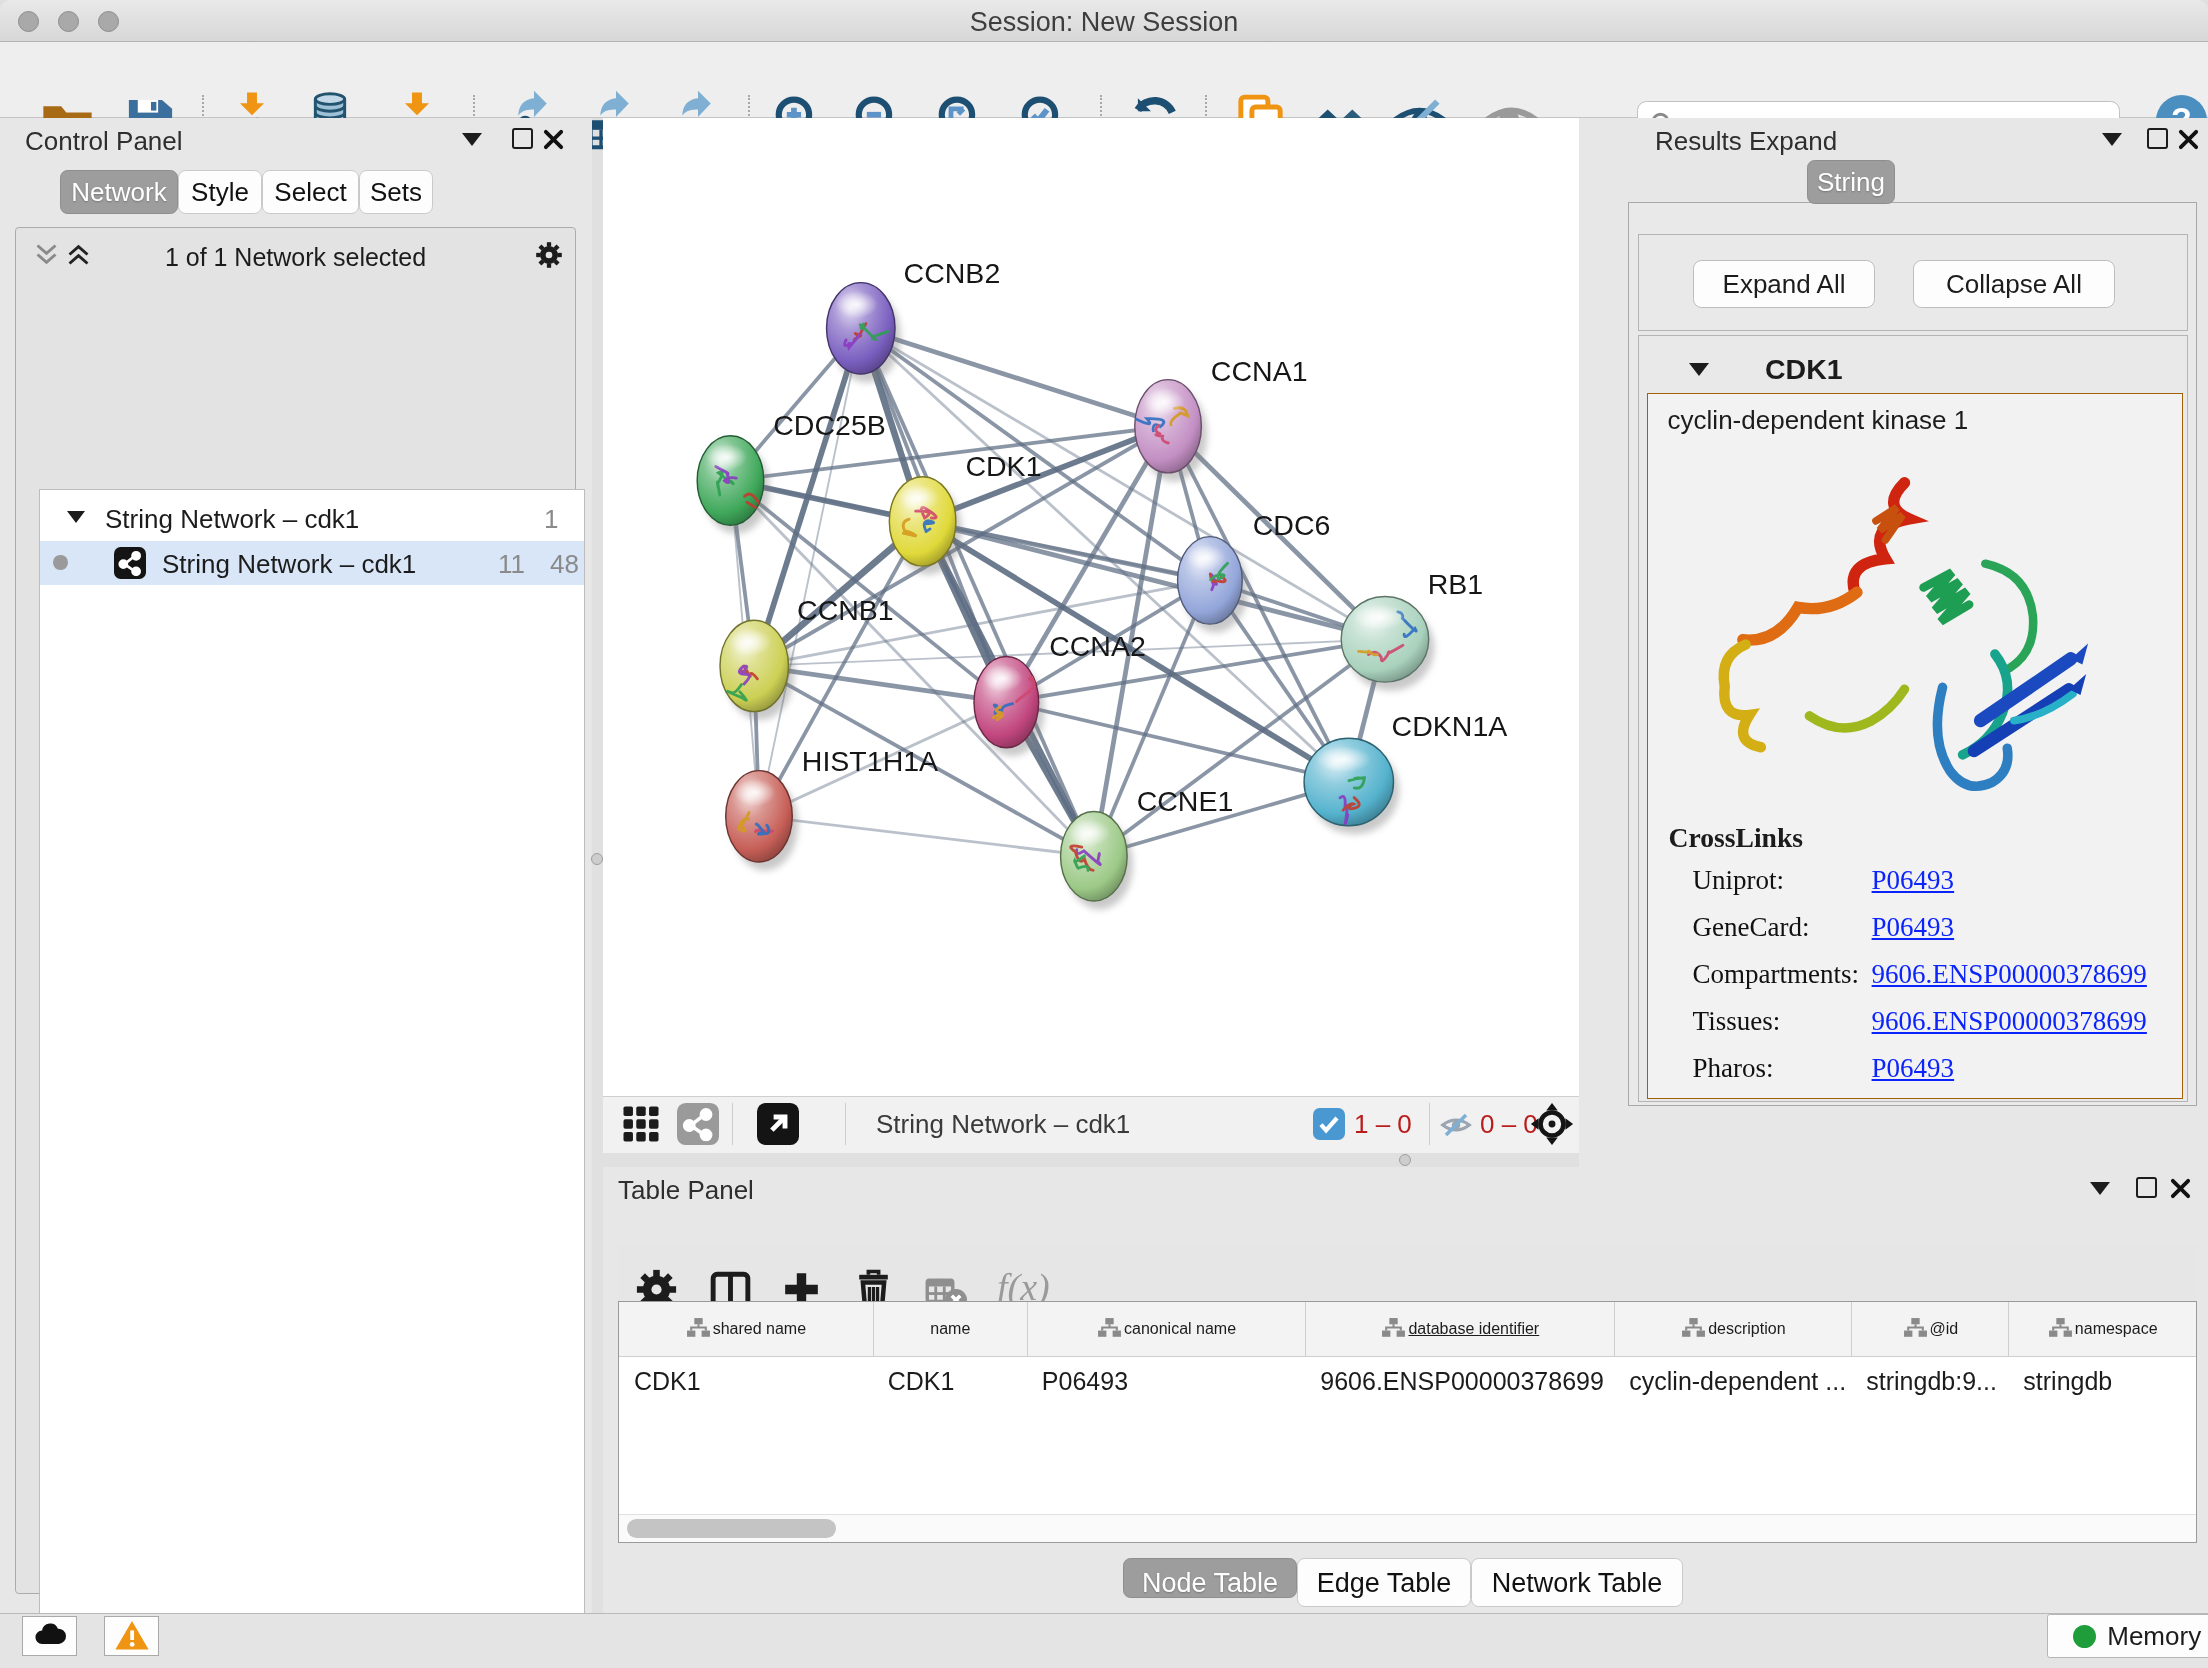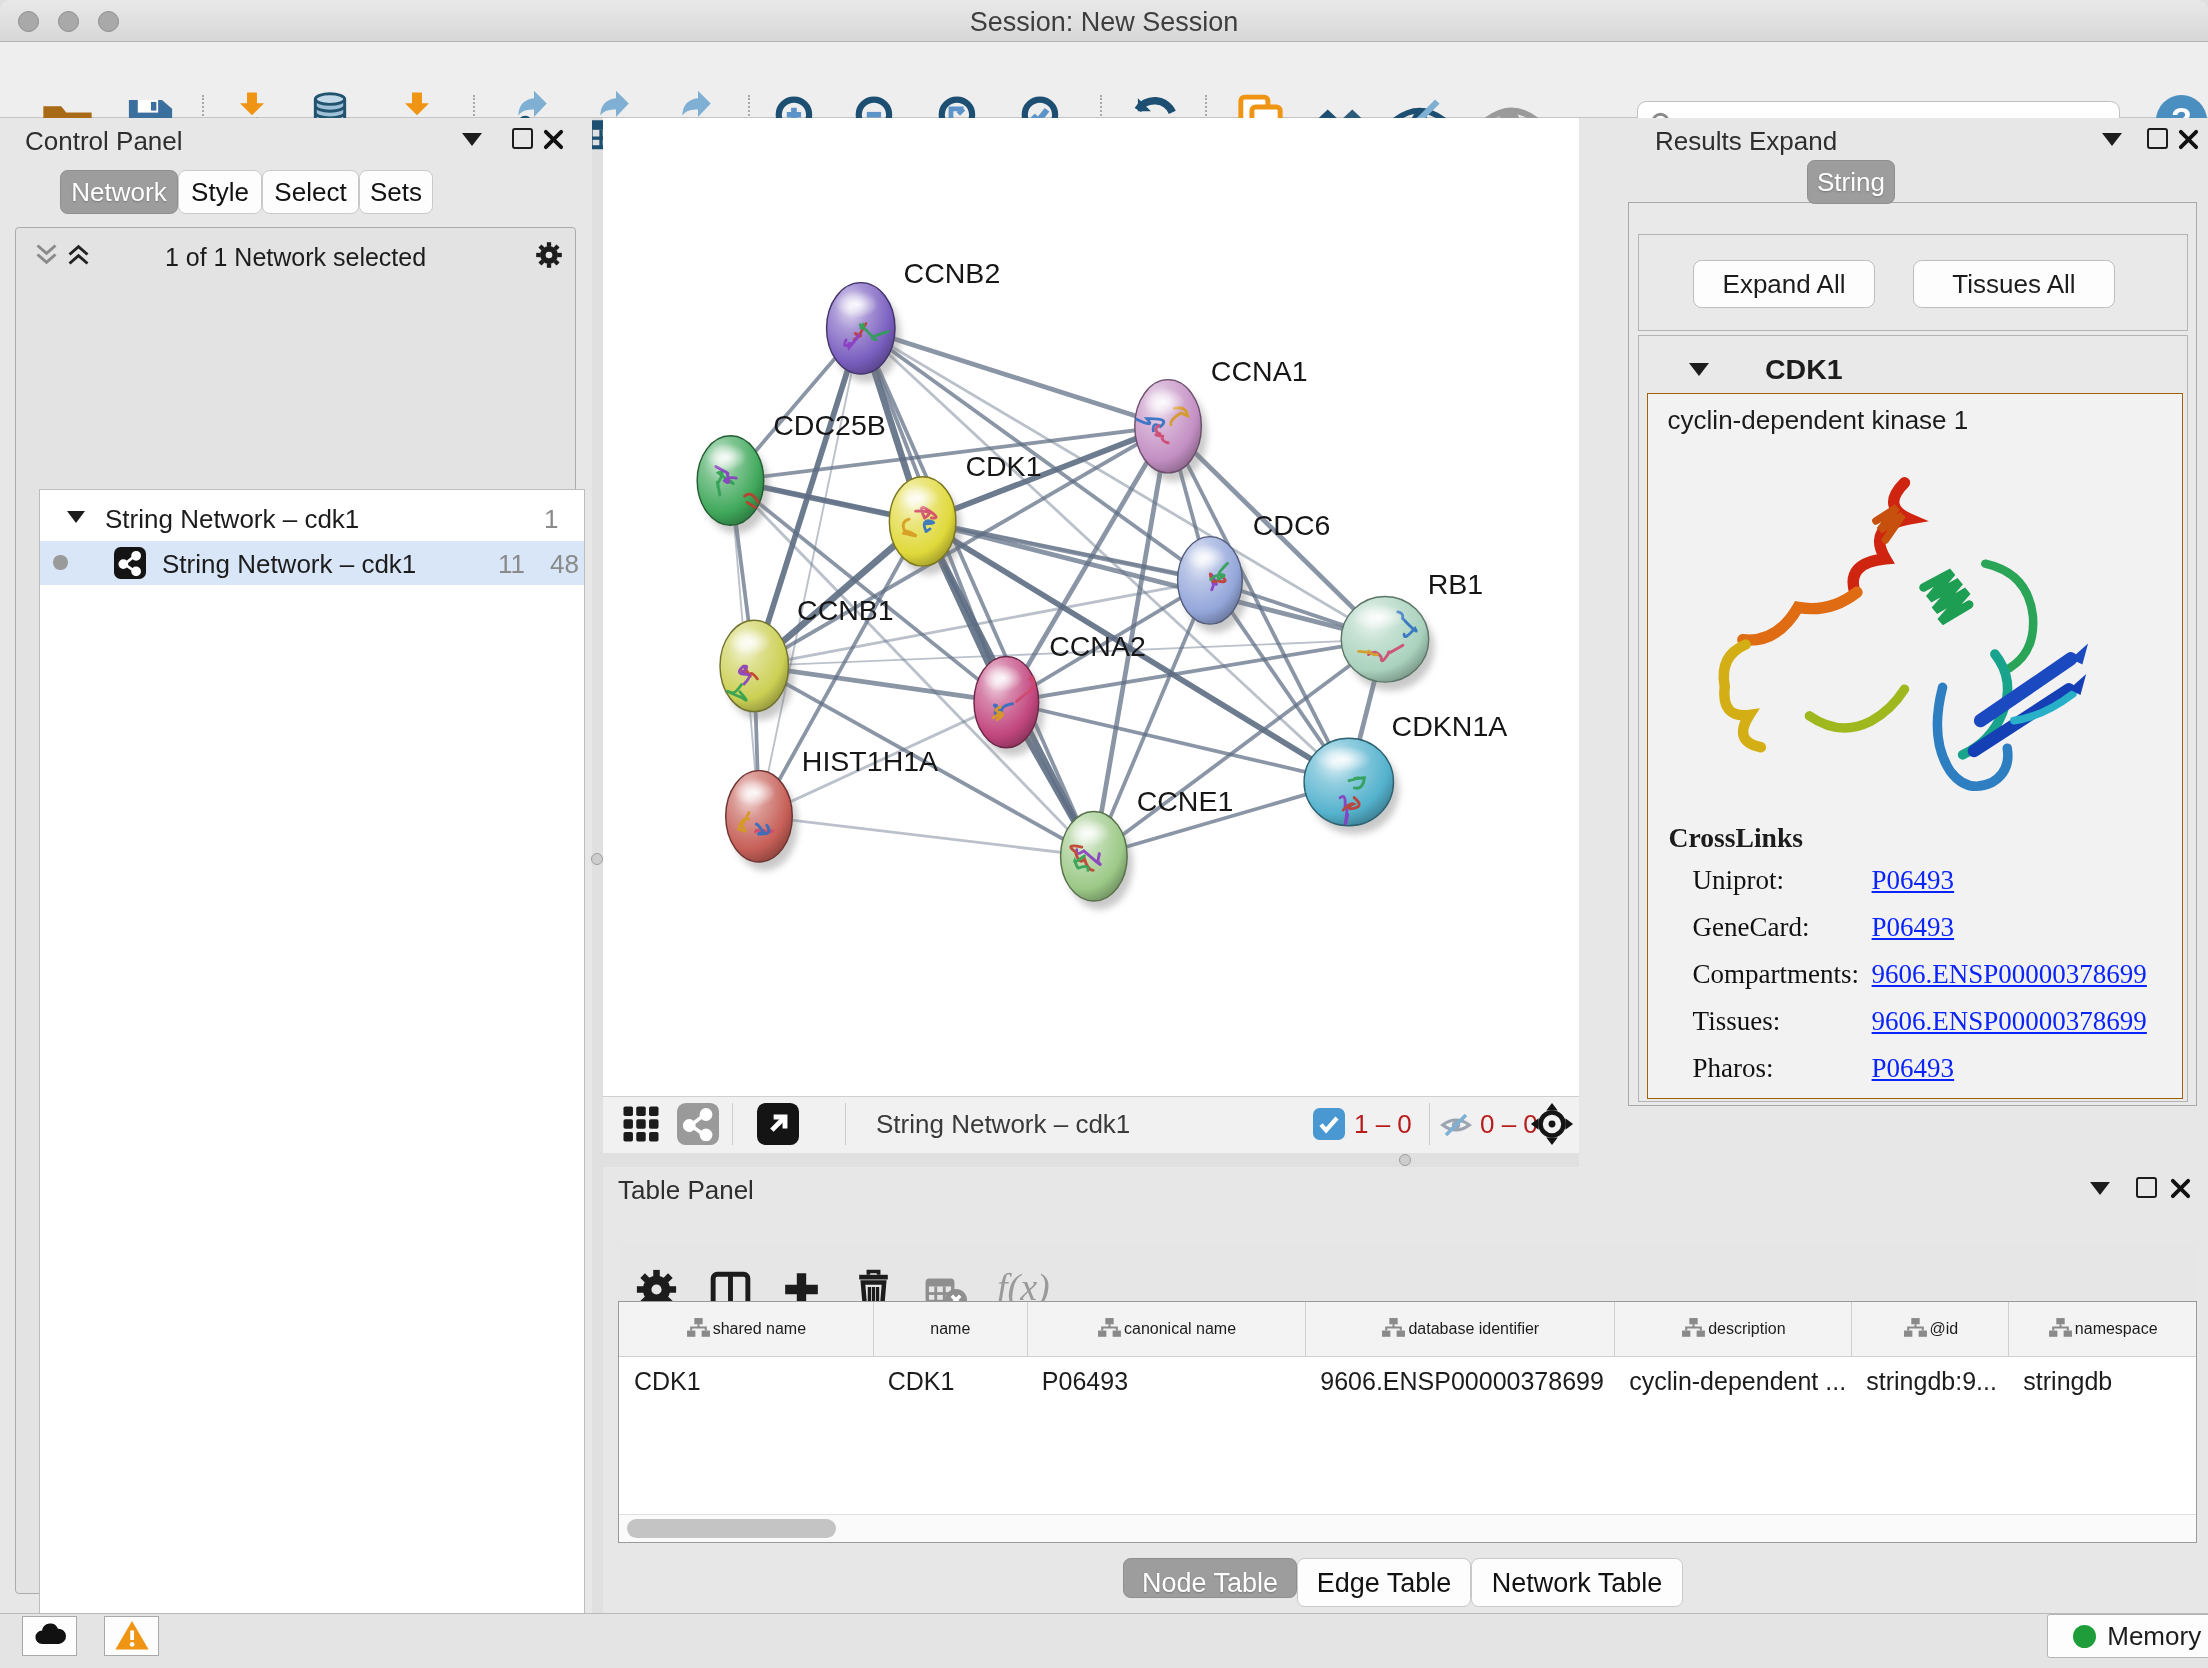--- a/index.html
+++ b/index.html
@@ -653,21 +653,21 @@
   <span class="tri abs" style="left:523px;top:15px"></span>
   <span class="sqico abs" style="left:568px;top:9.5px"></span>
   <svg class="xico abs" style="left:598px;top:9.5px" viewBox="0 0 24 24">
       <path d="M4 4 L20 20 M20 4 L4 20" stroke="#111" stroke-width="4" stroke-linecap="round"></path>
     </svg>
 </div>
 <div class="rsbox"></div>
 <div class="tab active" style="left:1807px;top:160px;width:88px;z-index:5">String</div>
 <div class="rsub" style="left:1638px;top:234px;width:550px;height:97px">
   <div class="btnw" style="left:54px;top:25px;width:182px">Expand All</div>
-  <div class="btnw" style="left:274px;top:25px;width:202px">Tissues All</div>
+  <div class="btnw" style="left:274px;top:25px;width:202px">Collapse All</div>
 </div>
 <div class="rsub" style="left:1638px;top:335px;width:550px;height:767px">
   <span class="tri abs" style="left:50px;top:27px"></span>
   <span class="abs" style="left:126px;top:17px;font-size:28.5px;font-weight:bold">CDK1</span>
   <div class="abs" style="left:7.6px;top:57px;width:536px;height:706px;background:#f2f2f2;border:1px solid #a16207">
     <div class="abs" style="left:20px;top:11.4px;font-size:26px">cyclin-dependent kinase 1</div>
 
     <svg class="abs" style="left:52px;top:46px" width="409" height="371" viewBox="0 0 430 390">
       <g fill="none" stroke-linecap="round">
         <path d="M215,45 q-25,25 5,38 q-45,8 -25,42 q-42,4 -32,36" stroke="#cf2410" stroke-width="12"></path>
@@ -756,21 +756,21 @@
       </div>
       <div class="th" style="width: 156px;">
         <span>name</span>
       </div>
       <div class="th" style="width: 282px;">
         <svg viewBox="0 0 24 24" width="25" height="25" style="color: rgb(138, 138, 138);">
           <use href="#i-tree"></use>
         </svg>
         <span>canonical name</span>
       </div>
-      <div class="th" style="width: 313px;">
+      <div class="th" style="width: 313px; text-decoration: underline;">
         <svg viewBox="0 0 24 24" width="25" height="25" style="color: rgb(138, 138, 138);">
           <use href="#i-tree"></use>
         </svg>
         <span>database identifier</span>
       </div>
       <div class="th" style="width: 240px;">
         <svg viewBox="0 0 24 24" width="25" height="25" style="color: rgb(138, 138, 138);">
           <use href="#i-tree"></use>
         </svg>
         <span>description</span>

